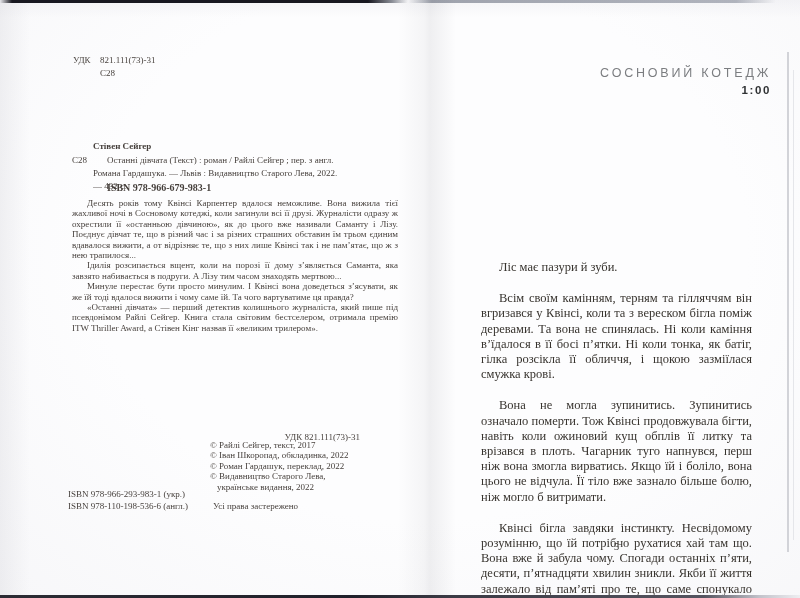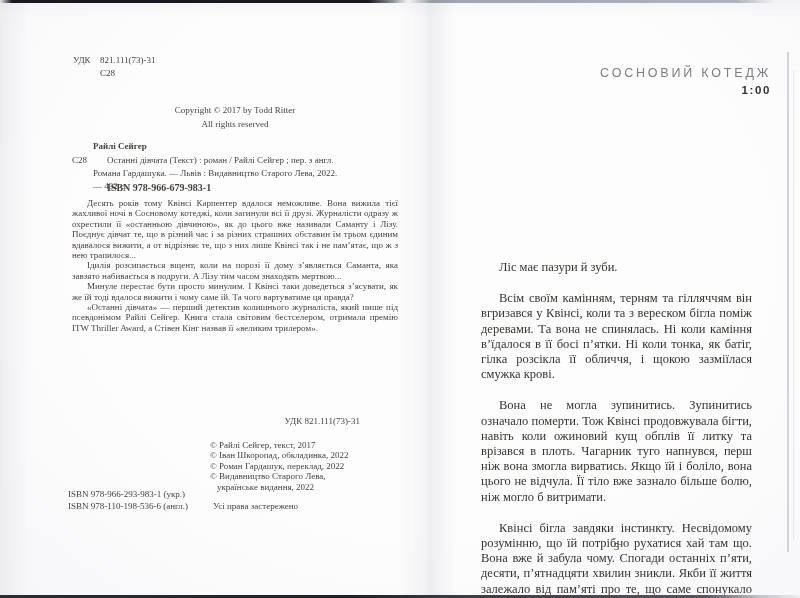--- a/index.html
+++ b/index.html
@@ -29,21 +29,21 @@
   .udk-top   { top:55px; left:73px; font-size:9px; display:flex; }
   .udk-top .lbl { width:27px; }
   .udk-c28   { top:68px; left:100px; font-size:9px; }
   .copyright { top:103px; left:72px; width:326px; text-align:center; font-size:9px; line-height:14px; }
   .author    { top:141px; left:93px; font-size:9px; font-weight:bold; }
   .margin-code { top:155px; left:72px; font-size:9px; }
   .biblio    { top:154px; left:93px; width:253px; font-size:9px; line-height:13px; text-indent:14px; }
   .isbn-top  { top:182px; left:107px; font-size:10px;font-weight:bold; }
   .annotation { top:198px; left:72px; width:326px; font-size:9px; line-height:10.4px; text-align:justify; }
   .annotation p { margin:0; text-indent:15px; }
-  .udk-bottom { top:416px; left:72px; width:288px; text-align:right; font-size:9px; }
+  .udk-bottom { top:432px; left:72px; width:288px; text-align:right; font-size:9px; }
   .credits   { top:440px; left:210px; font-size:9px; line-height:10.4px; }
   .credits .indent { padding-left:7px; }
   .isbn-bottom { top:489px; left:68px; font-size:9px; line-height:11.6px; }
   .rights    { top:501px; left:213px; font-size:9px; }
 
   
   .rp { position:absolute; }
   .chapter-title { top:66px; right:69px; font-family:"Liberation Sans", sans-serif;
     font-size:12.5px; letter-spacing:2.8px; color:#7b7d80; }
   .chapter-time  { top:84px; right:69px; font-family:Liberation Sans, sans-serif;
@@ -62,34 +62,30 @@
   <div class="gutter"></div>
   <div class="page-edge-line-1"></div>
   <div class="page-edge-line-2"></div>
 
   <div class="lp udk-top">
     <span class="lbl">УДК</span>
     <span>821.111(73)-31</span>
   </div>
   <div class="lp udk-c28">С28</div>
 
-  <div class="lp copyright">
-    <div>Copyright © 2017 by Todd Ritter</div>
-    <div>All rights reserved</div>
-  </div>
 
-  <div class="lp author">Райлі Сейгер</div>
+  <div class="lp author">Стівен Сейгер</div>
   <div class="lp margin-code">С28</div>
   <div class="lp biblio">Останні дівчата (Текст) : роман / Райлі Сейгер ; пер. з англ. Романа Гардашука. — Львів : Видавництво Старого Лева, 2022. — 432 с.</div>
   <div class="lp isbn-top">ISBN 978-966-679-983-1</div>
 
   <div class="lp annotation">
     <p>Десять років тому Квінсі Карпентер вдалося неможливе. Вона вижила тієї жахливої ночі в Сосновому котеджі, коли загинули всі її друзі. Журналісти одразу ж охрестили її «останньою дівчиною», як до цього вже називали Саманту і Лізу. Поєднує дівчат те, що в різний час і за різних страшних обставин їм трьом єдиним вдавалося вижити, а от відрізняє те, що з них лише Квінсі так і не пам’ятає, що ж з нею трапилося...</p>
     <p>Ідилія розсипається вщент, коли на порозі її дому з’являється Саманта, яка завзято набивається в подруги. А Лізу тим часом знаходять мертвою...</p>
-    <p>Минуле перестає бути просто минулим. І Квінсі таки доведеться з’ясувати, як же їй тоді вдалося вижити і чому саме їй. Та чого вартуватиме ця правда?</p>
+    <p>Минуле перестає бути просто минулим. І Квінсі вона доведеться з’ясувати, як же їй тоді вдалося вижити і чому саме їй. Та чого вартуватиме ця правда?</p>
     <p>«Останні дівчата» — перший детектив колишнього журналіста, який пише під псевдонімом Райлі Сейгер. Книга стала світовим бестселером, отримала премію ITW Thriller Award, а Стівен Кінг назвав її «великим трилером».</p>
   </div>
 
   <div class="lp udk-bottom">УДК 821.111(73)-31</div>
 
   <div class="lp credits">
     <div>© Райлі Сейгер, текст, 2017</div>
     <div>© Іван Шкоропад, обкладинка, 2022</div>
     <div>© Роман Гардашук, переклад, 2022</div>
     <div>© Видавництво Старого Лева,</div>

